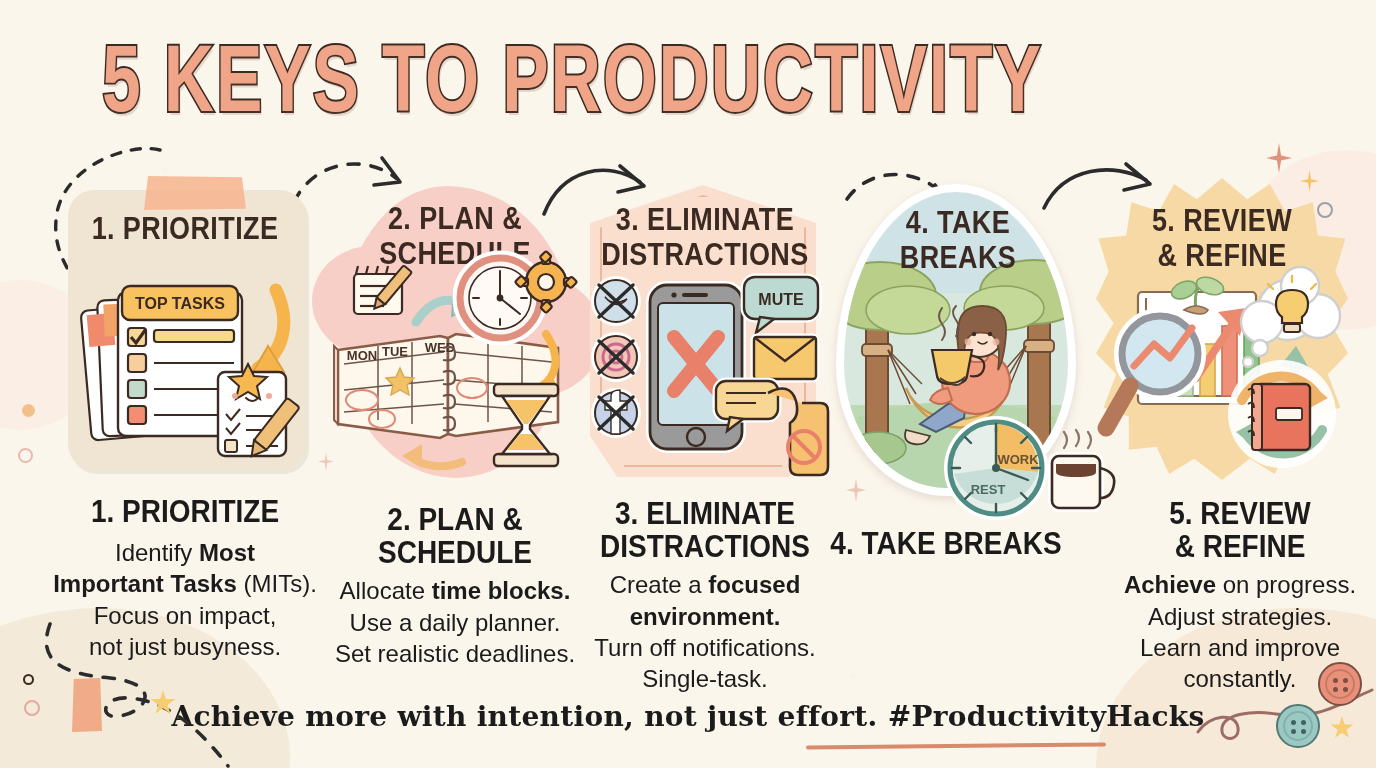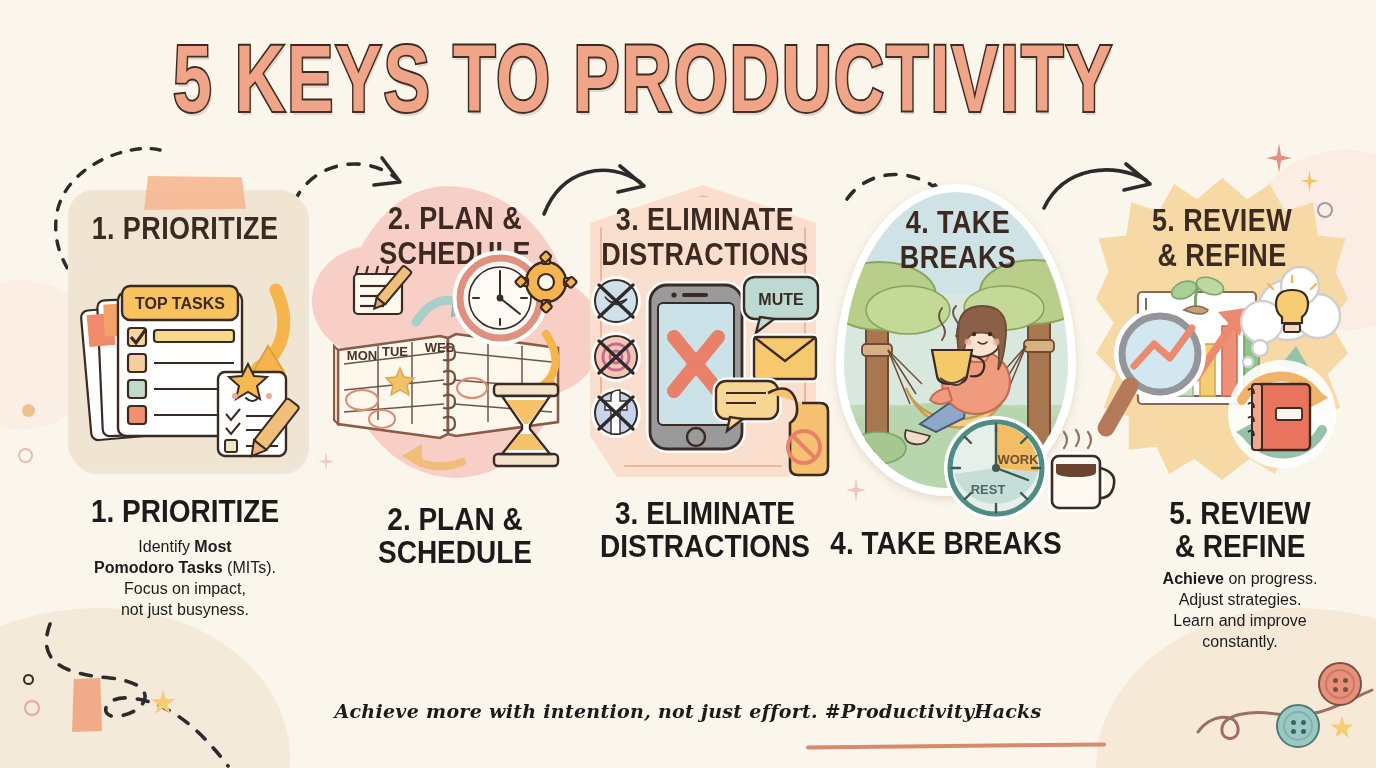--- a/index.html
+++ b/index.html
@@ -26,21 +26,21 @@
   .blob-bl{left:-130px;bottom:-140px;width:420px;height:300px;background:#f1e7d6;
            border-radius:55% 45% 60% 40%/60% 50% 50% 40%;opacity:.85;}
   .blob-br{right:-120px;bottom:-130px;width:400px;height:290px;background:#f4e6d3;
            border-radius:50% 50% 45% 55%/55% 45% 55% 45%;opacity:.85;}
   .blob-tr{right:-70px;top:150px;width:200px;height:180px;background:#fbe3dc;
            border-radius:50%;opacity:.5;}
   .blob-tl{left:-60px;top:280px;width:160px;height:150px;background:#fbe6dd;
            border-radius:50%;opacity:.45;}
 
   
-  .title-wrap{position:absolute;left:0;top:36px;width:1144px;text-align:right;}
+  .title-wrap{position:absolute;left:0;top:36px;width:1144px;text-align:center;}
   .title{
     display:inline-block;
     font-family:"Liberation Sans",sans-serif;
     font-size:74px;font-weight:bold;letter-spacing:2px;
     color:#f0a488;
     -webkit-text-stroke:3px #3b2a22;
     paint-order:stroke fill;
     transform:scaleY(1.28) scaleX(.94);
     transform-origin:center;
     text-shadow:2px 3px 0 rgba(120,80,60,.18);
@@ -110,31 +110,31 @@
     position:absolute;width:30px;height:54px;background:#f0a07a;opacity:.85;
     clip-path:polygon(6% 2%,94% 0,100% 98%,0 100%);
   }
 
   
   .cap{position:absolute;text-align:center;width:300px;}
   .cap h3{
     margin:0 0 11px 0;font-size:28px;font-weight:bold;color:#1b1b1b;
     line-height:1.08;letter-spacing:0;transform:scaleY(1.1);transform-origin:top center;
   }
-  .cap p{margin:0;font-size:16px;line-height:1.30;color:#1b1b1b;}
+  .cap p{margin:0;font-size:24px;line-height:1.30;color:#1b1b1b;}
   .cap b{font-weight:bold;}
 
   
   .footer{
     position:absolute;left:0;top:700px;width:1376px;text-align:center;
   }
   .footer span{
     font-family:"DejaVu Serif",serif;
-    font-style:italic;font-weight:bold;
-    font-size:19px;color:#1b1b1b;letter-spacing:.3px;
+    font-weight:bold;
+    font-size:28px;color:#1b1b1b;letter-spacing:.3px;
   }
   .tag-underline{
     position:absolute;left:806px;top:744px;width:300px;height:4px;
     background:#d98a6d;border-radius:3px;
     transform:rotate(-.6deg);
   }
 
   
   .star{position:absolute;
     clip-path:polygon(50% 0%,61% 35%,98% 35%,68% 57%,79% 91%,50% 70%,21% 91%,32% 57%,2% 35%,39% 35%);
@@ -241,21 +241,21 @@
         <g transform="rotate(38 214 150)">
           <rect x="204" y="132" width="16" height="54" rx="3" fill="#f0c07a" stroke="#3b2a22" stroke-width="2"></rect>
           <path d="M204 186 l8 14 l8 -14 Z" fill="#e7b77a" stroke="#3b2a22" stroke-width="2"></path>
         </g>
       </g>
     </svg>
   </div>
 
   <div class="cap" style="left:35px;top:496px;">
     <h3>1. PRIORITIZE</h3>
-    <p>Identify <b>Most</b><br><b>Pomodoro Tasks</b> (MITs).<br>Focus on impact,<br>not just busyness.</p>
+    <p>Identify <b>Most</b><br><b>Important Tasks</b> (MITs).<br>Focus on impact,<br>not just busyness.</p>
   </div>
 
   <div class="col" style="left:330px;top:186px;width:250px;height:300px;">
     <div class="shape sh-cloud" style="left:10px;top:0;width:232px;height:292px;"></div>
     <div class="card-title" style="top:16px;">
       <div>2. PLAN &amp;</div>
       <div>SCHEDULE</div>
     </div>
 
     <svg style="left:0;top:86px;" width="252" height="206" viewBox="0 0 252 206">
@@ -351,20 +351,21 @@
         <path d="M-19 58 L19 58 L6 42 L-6 42 Z" fill="#f7c369"></path>
       </g>
 
       <path d="M132 190 C112 198 92 194 80 184" fill="none" stroke="#f2bd7b" stroke-width="8" stroke-linecap="round"></path>
       <path d="M92 172 L72 184 L92 196 Z" fill="#f2bd7b"></path>
     </svg>
   </div>
 
   <div class="cap" style="left:305px;top:504px;">
     <h3>2. PLAN &amp;<br>SCHEDULE</h3>
+    <p>Allocate <b>time blocks.</b><br>Use a daily planner.<br>Set realistic deadlines.</p>
   </div>
 
   <div class="col" style="left:590px;top:185px;width:230px;height:300px;">
     <div class="shape sh-shield" style="left:0;top:0;width:226px;height:292px;">
       <div class="sh-shield-in"></div>
     </div>
     <div class="card-title" style="top:18px;">
       <div>3. ELIMINATE</div>
       <div>DISTRACTIONS</div>
     </div>
@@ -439,20 +440,21 @@
       <g>
         <path d="M180 112 q22 -12 28 8 q4 16 -6 22 l0 44 q0 8 8 8 l22 0 q8 0 8 -8 l0 -56 q0 -8 -8 -8 l-18 0" fill="#f6c271" stroke="#3b2a22" stroke-width="2.6" stroke-linejoin="round"></path>
         <circle cx="216" cy="166" r="16" fill="none" stroke="#e8806a" stroke-width="4"></circle>
         <line x1="205" y1="155" x2="227" y2="177" stroke="#e8806a" stroke-width="4"></line>
       </g>
     </svg>
   </div>
 
   <div class="cap" style="left:555px;top:498px;">
     <h3>3. ELIMINATE<br>DISTRACTIONS</h3>
+    <p>Create a <b>focused</b><br><b>environment.</b><br>Turn off notifications.<br>Single-task.</p>
   </div>
 
   <div class="col" style="left:836px;top:184px;width:244px;height:320px;">
     <div class="shape sh-egg" style="left:0;top:0;width:240px;height:312px;">
       <div class="sh-egg-in">
         <svg style="left:0;top:0;" width="224" height="296" viewBox="0 0 224 296">
 
           <ellipse cx="112" cy="280" rx="160" ry="70" fill="#b8d6ae"></ellipse>
 
           <rect x="22" y="110" width="22" height="150" rx="5" fill="#a8764f" stroke="#6d4a33" stroke-width="2"></rect>

